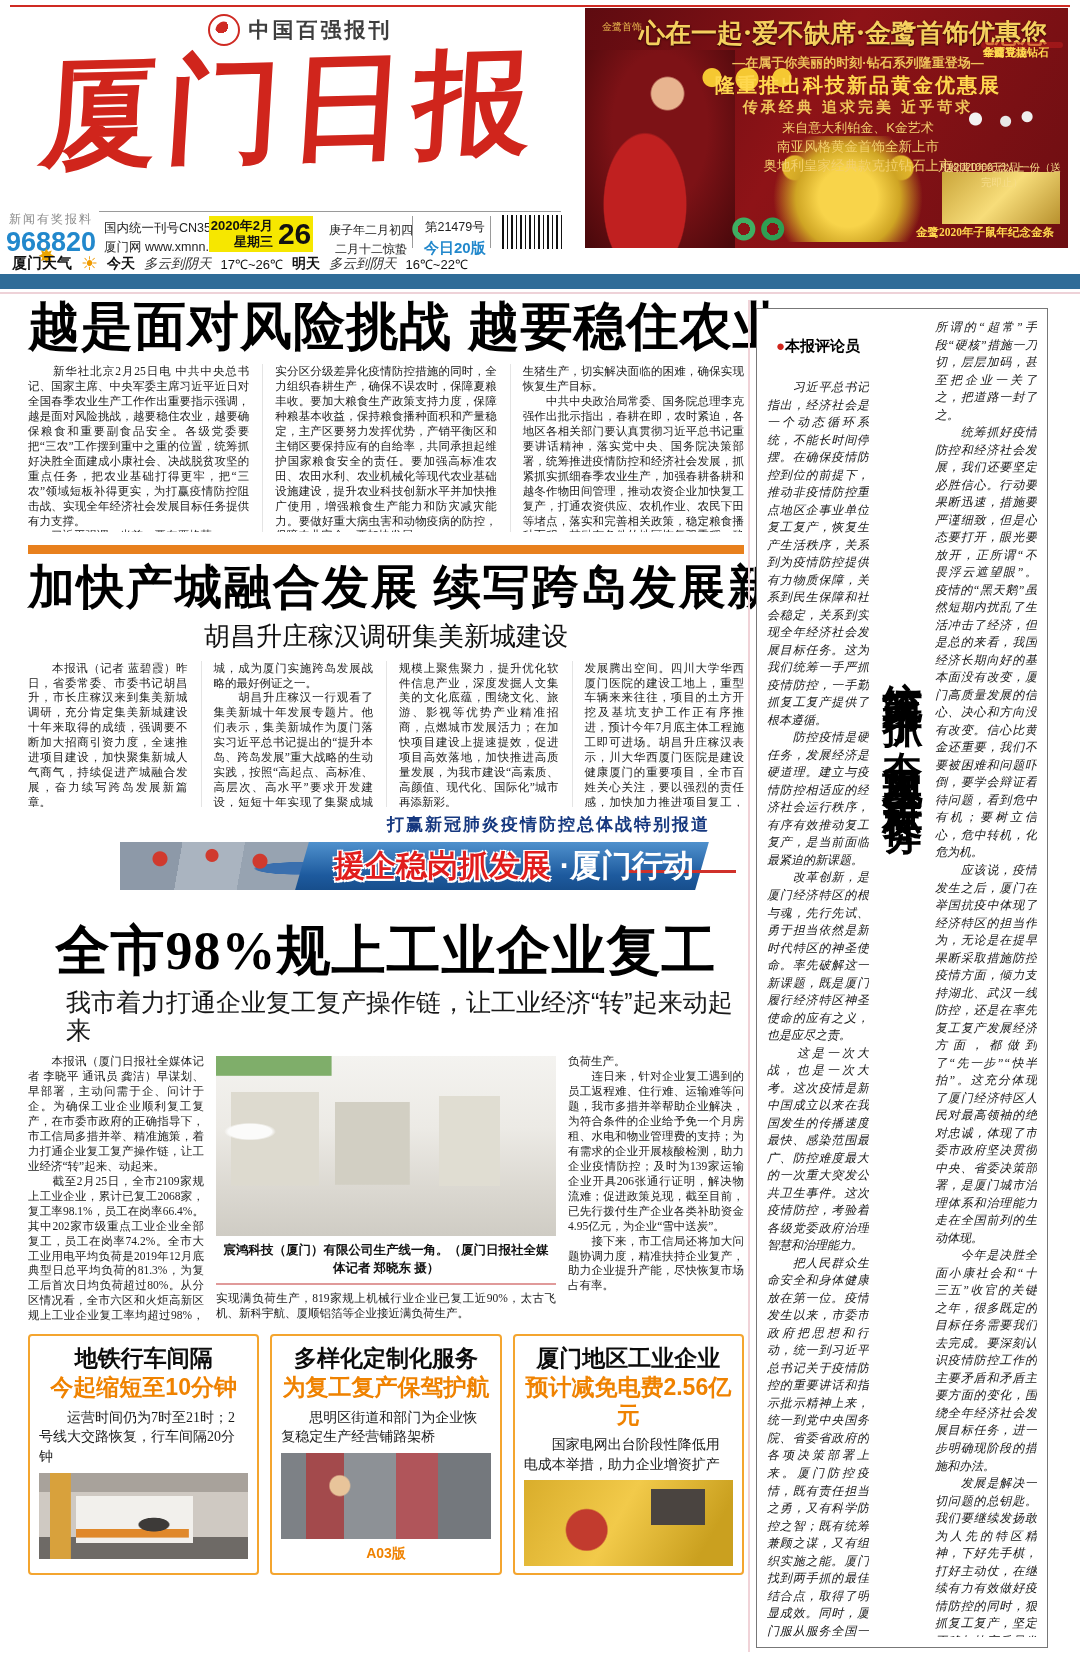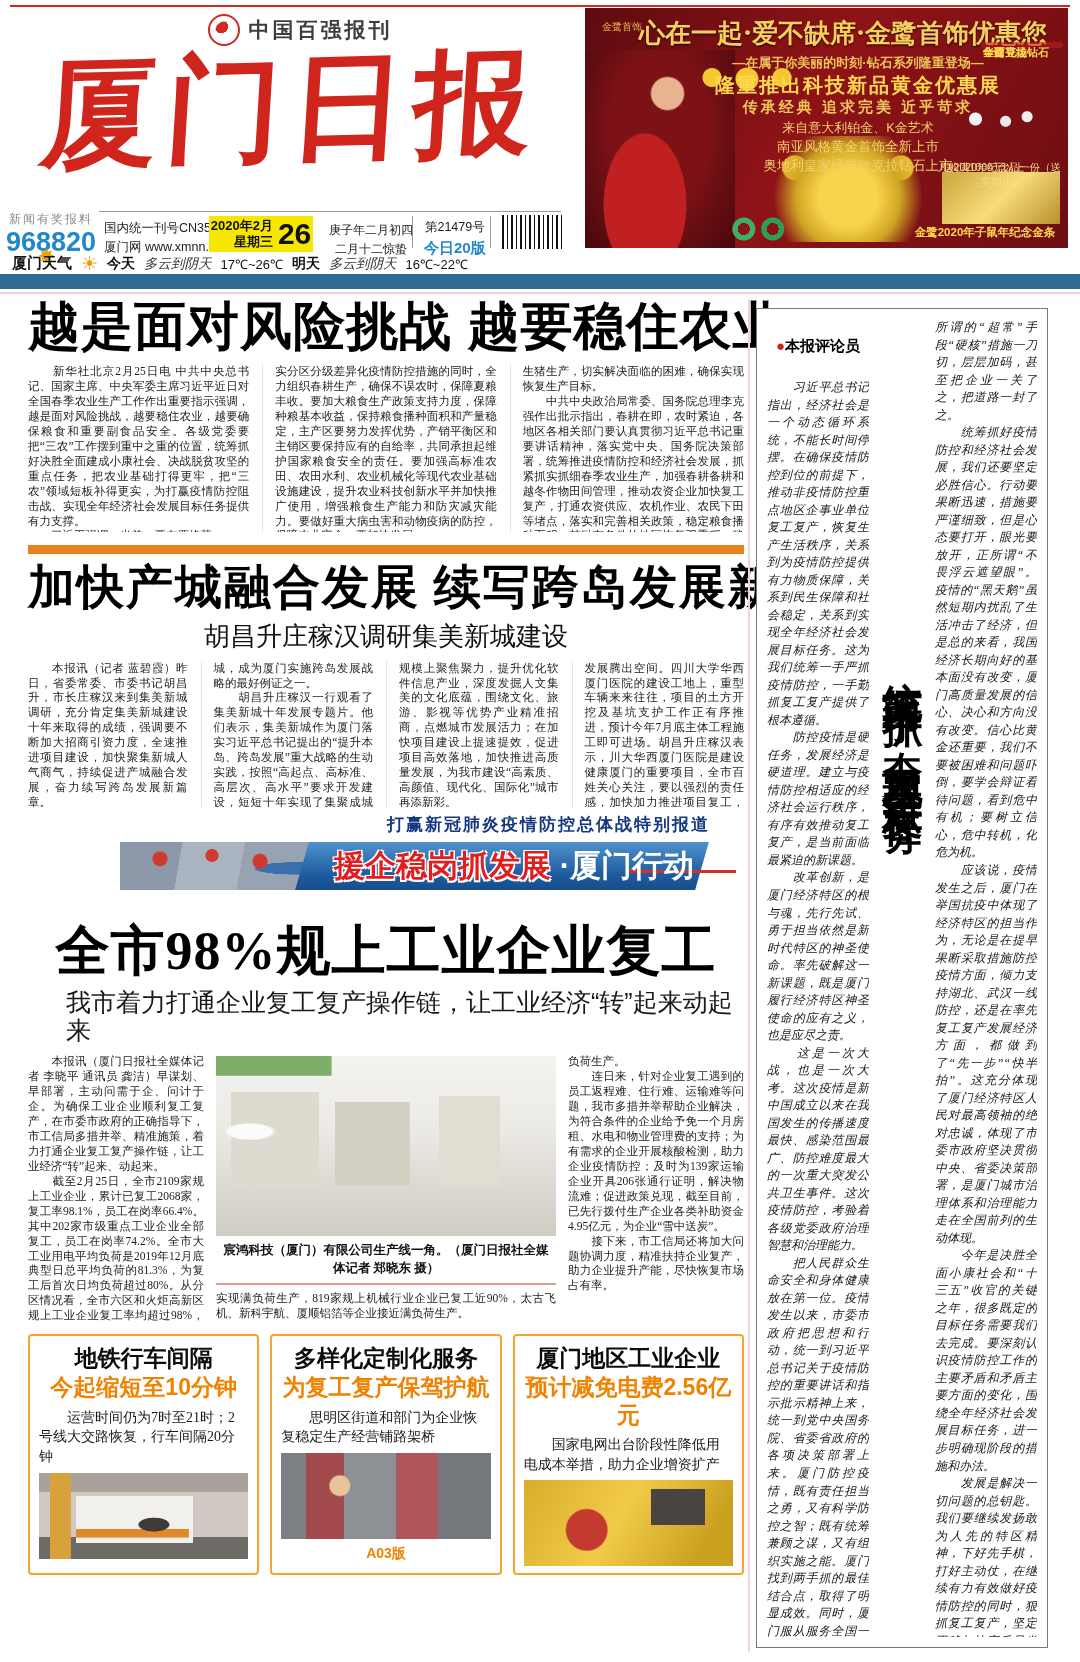--- a/index.html
+++ b/index.html
@@ -59,21 +59,21 @@
   .ad-c{left:128px;width:290px;text-align:center;}
   .ad-sub1{top:46px;font-size:13px;font-weight:bold;color:#edc25a;}
   .ad-sub2{top:64px;font-size:20px;font-weight:900;color:#ffd84f;letter-spacing:2px;}
   .ad-sub3{top:90px;font-size:15px;font-weight:bold;letter-spacing:3px;color:#f0c65a;}
   .ad-sub4{top:111px;font-size:13px;}
   .ad-sub5{top:130px;font-size:13.5px;}
   .ad-sub6{top:149px;font-size:13.5px;}
   .ad-badge{right:5px;top:34px;width:78px;text-align:right;font-size:11px;font-weight:bold;color:#ffd84f;
       background:rgba(190,30,30,.55);border-radius:8px;padding:3px 2px;line-height:1.35;}
   .ad-promo{right:2px;top:152px;width:128px;font-size:10.5px;text-align:center;line-height:1.4;color:#f7dd8a;}
-  .ad-foot{right:8px;bottom:8px;width:150px;font-size:11.5px;font-weight:bold;color:#ffd84f;text-align:center;}
+  .ad-foot{right:8px;bottom:8px;width:150px;font-size:11.5px;font-weight:bold;color:#ffd84f;text-align:center;font-family:Liberation Serif, serif;}
   .ad-photo-woman{left:0;top:42px;width:150px;height:198px;
       background:radial-gradient(circle at 55% 22%, #e8b48f 0 9%, rgba(0,0,0,0) 10%),
                  radial-gradient(ellipse at 40% 78%, #c02020 0 32%, rgba(0,0,0,0) 33%),
                  radial-gradient(ellipse at 50% 40%, #7d1216 0 45%, #4c090c 95%);}
   .ad-medals{left:112px;top:46px;width:100px;height:38px;
       background:radial-gradient(circle at 15% 62%, #f5c832 0 9px, rgba(0,0,0,0) 10px),
                  radial-gradient(circle at 50% 66%, #f5c832 0 11px, rgba(0,0,0,0) 12px),
                  radial-gradient(circle at 85% 62%, #f5c832 0 9px, rgba(0,0,0,0) 10px);}
   .ad-necklace{left:168px;top:128px;width:190px;height:106px;
       background:radial-gradient(circle at 50% 58%, #f8d44a 0 26%, #cfa524 46%, rgba(0,0,0,0) 66%),

